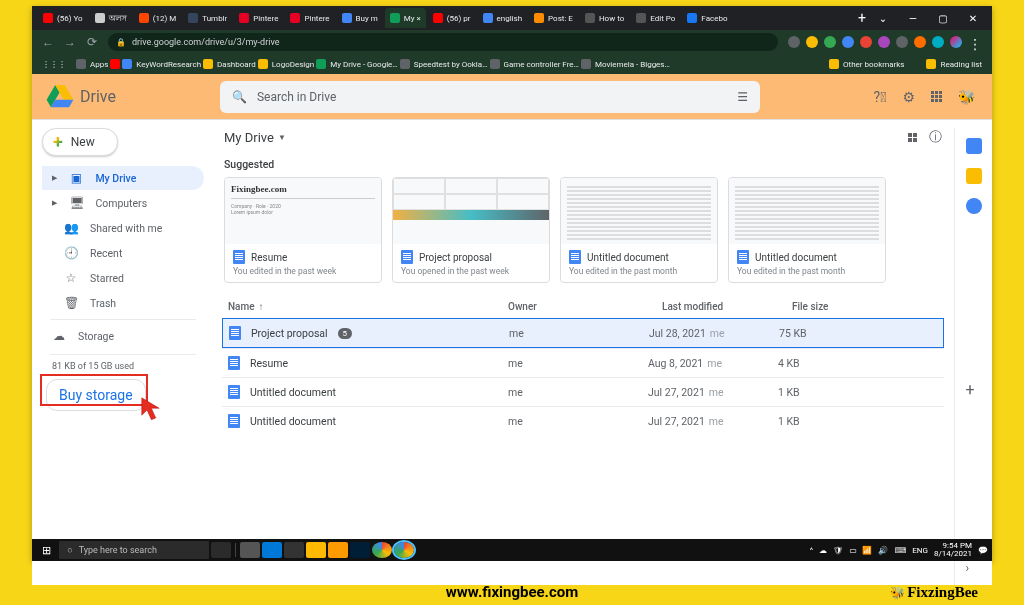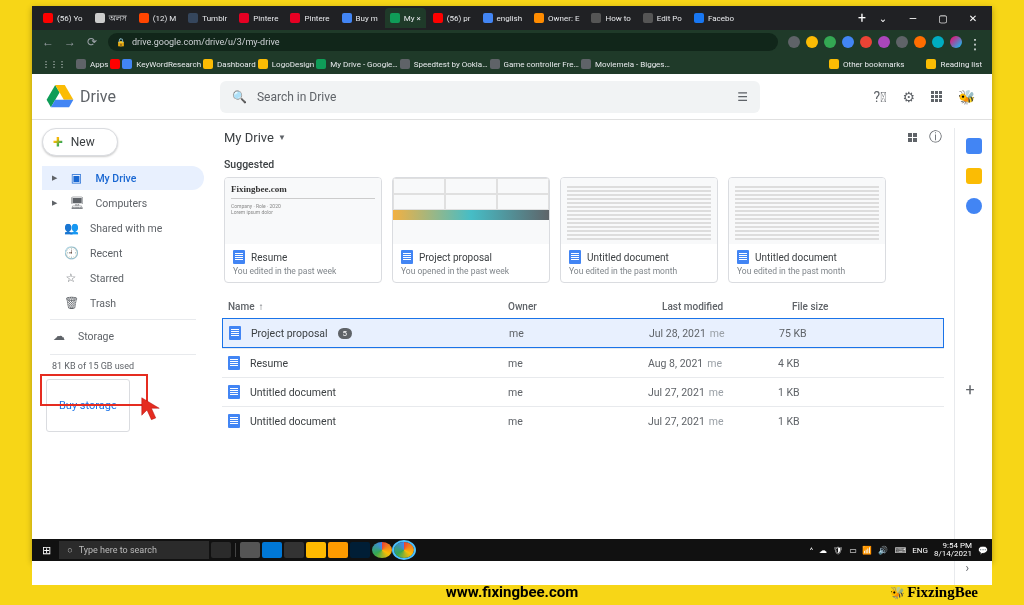--- a/index.html
+++ b/index.html
@@ -1,17 +1,17 @@
 <!DOCTYPE html>
 <html><head>
 <meta charset="utf-8">
 <style>
   * { box-sizing: border-box; margin: 0; padding: 0; }
   body { font-family: -apple-system, "Segoe UI", Roboto, Arial, sans-serif; background: #f7d617; width: 1024px; height: 605px; overflow: hidden; position: relative; }
-  .frame { position: absolute; left: 32px; top: 6px; width: 960px; height: 555px; background: #ffffff; box-shadow: 0 2px 6px rgba(0,0,0,.3); }
+  .frame { position: absolute; left: 32px; top: 6px; width: 960px; height: 555px; background: #fdba74; box-shadow: 0 2px 6px rgba(0,0,0,.3); }
   
   
   .chrome-tabs { height: 24px; background: #202124; display: flex; align-items: center; padding: 0 6px; gap: 2px; overflow: hidden; }
   .tab { display: flex; align-items: center; gap: 4px; color: #e8eaed; font-size: 8px; padding: 3px 5px; border-radius: 4px 4px 0 0; height: 20px; white-space: nowrap; overflow: hidden; flex-shrink:1; min-width:0;}
   .tab.active { background: #1f3a29; }
   .tab .fav { width: 10px; height: 10px; border-radius: 2px; flex-shrink:0;}
   .win-ctrls { margin-left: auto; display: flex; gap: 12px; color: #fff; font-size: 10px; align-items: center; padding-right:4px;}
   .win-ctrls span { width:18px; text-align:center; }
   .tab-new { color:#fff; font-size:14px; padding:0 6px; }
   
@@ -48,21 +48,21 @@
   .sidebar { width: 180px; padding: 8px 8px 8px 10px; }
   .new-btn { display:flex; align-items:center; gap:8px; background:#fff; border:1px solid #dadce0; border-radius:20px; padding:6px 16px 6px 10px; box-shadow:0 1px 2px rgba(0,0,0,.2); font-size:12px; color:#3c4043; width:76px; margin-bottom:10px;}
   .new-btn .plus { font-size:18px; font-weight:bold; background:linear-gradient(135deg,#ea4335,#fbbc04,#34a853,#4285f4); -webkit-background-clip:text; color:transparent; line-height:14px;}
   .nav-item { display:flex; align-items:center; gap:12px; padding:5px 10px; border-radius:0 14px 14px 0; font-size:10.5px; color:#5f6368; margin:1px 0; }
   .nav-item.active { background:#e8f0fe; color:#1967d2; font-weight:500;}
   .nav-item .tri { font-size:7px; color:#5f6368;}
   .nav-item .ico { width:14px; text-align:center; font-size:12px;}
   .sb-divider { border:0; border-top:1px solid #e8eaed; margin:4px 8px;}
   .storage-text { font-size:9px; color:#5f6368; padding: 2px 10px;}
   .buy-storage-wrap { position:relative; margin:6px 4px; }
-  .buy-storage { display:inline-block; border:1px solid #dadce0; border-radius:3px; padding:19px 12px; font-size:11px; color:#1a73e8;}
+  .buy-storage { display:inline-block; border:1px solid #dadce0; border-radius:11px; padding:7px 12px; font-size:14px; color:#1a73e8;}
   .red-box { position:absolute; border:2px solid #e52c20; left:-6px; top:-5px; width:108px; height:32px;}
   .cursor-arrow { position:absolute; left:94px; top:17px; }
   .cursor-arrow svg{ width:28px; height:28px; }
   
   .content { flex:1; padding: 8px 0 0 0; display:flex;}
   .content-inner{ flex:1; min-width:0;}
   .path-row { display:flex; align-items:center; padding:0 12px 6px 12px;}
   .path-row .title { font-size:13px; color:#3c4043; display:flex; gap:4px; align-items:center;}
   .path-row .title .caret{ font-size:8px; color:#5f6368;}
   .path-row .icons{ margin-left:auto; display:flex; gap:12px; color:#5f6368; font-size:13px; align-items:center;}
@@ -155,21 +155,21 @@
         <div class="tab">
           <span class="fav" style="background:#ff0000"></span>
           <span>(56) pr</span>
         </div>
         <div class="tab">
           <span class="fav" style="background:#4285f4"></span>
           <span>english</span>
         </div>
         <div class="tab">
           <span class="fav" style="background:#ff8c00"></span>
-          <span>Owner: E</span>
+          <span>Post: E</span>
         </div>
         <div class="tab">
           <span class="fav" style="background:#555555"></span>
           <span>How to</span>
         </div>
         <div class="tab">
           <span class="fav" style="background:#555555"></span>
           <span>Edit Po</span>
         </div>
         <div class="tab">

